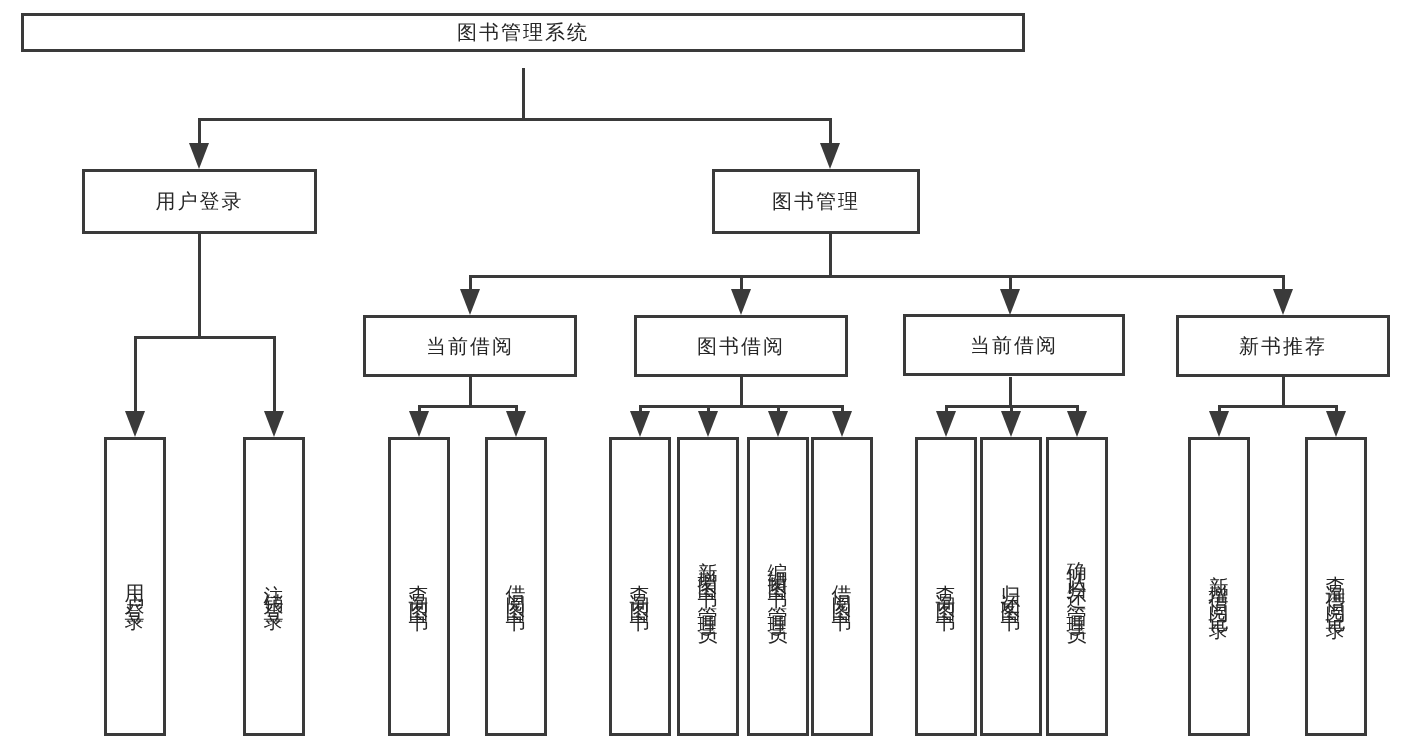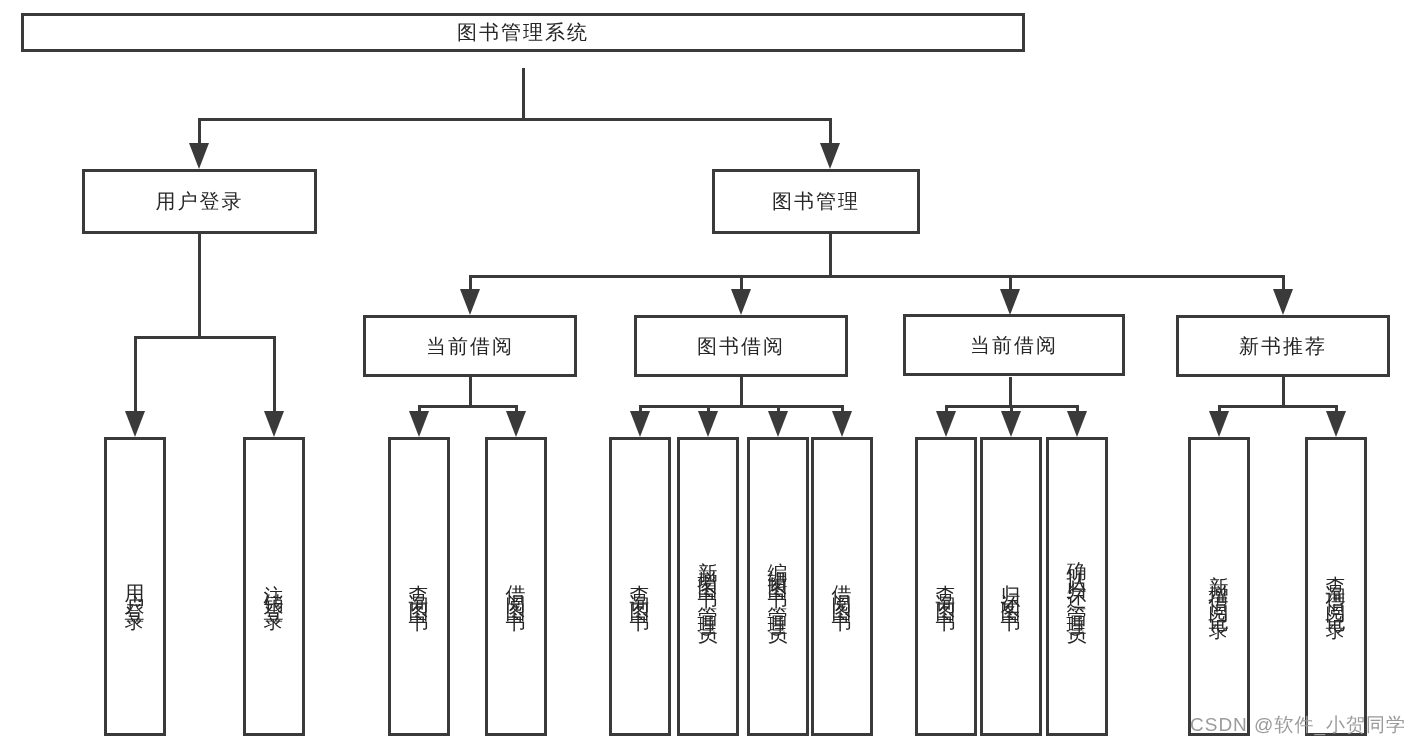--- a/index.html
+++ b/index.html
@@ -134,14 +134,13 @@
   <div class="box leaf" style="left:747px;top:437px;width:62px;height:299px">编辑图书（管理员）</div>
   <div class="box leaf" style="left:811px;top:437px;width:62px;height:299px">借阅图书</div>
 
   <div class="box leaf" style="left:915px;top:437px;width:62px;height:299px">查询图书</div>
   <div class="box leaf" style="left:980px;top:437px;width:62px;height:299px">归还图书</div>
   <div class="box leaf" style="left:1046px;top:437px;width:62px;height:299px">确认归还（管理员）</div>
 
   <div class="box leaf" style="left:1188px;top:437px;width:62px;height:299px">新增借阅记录</div>
   <div class="box leaf" style="left:1305px;top:437px;width:62px;height:299px">查询借阅记录</div>
 
-  <div class="watermark">CSDN @软件_小贺同学</div>
 </div>
 
 </body></html>

